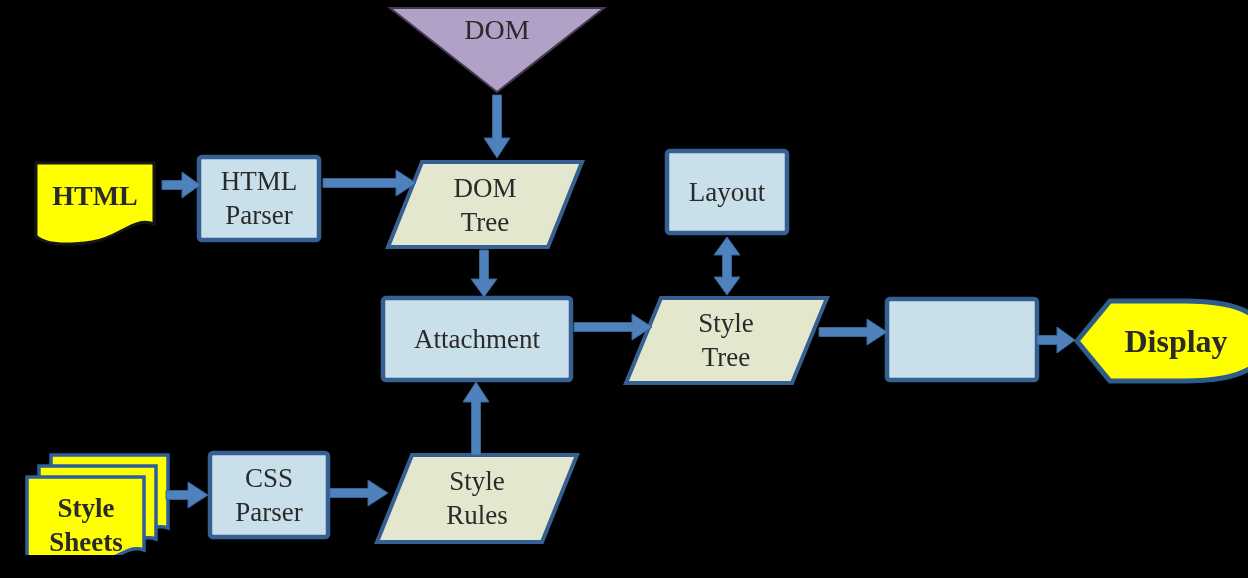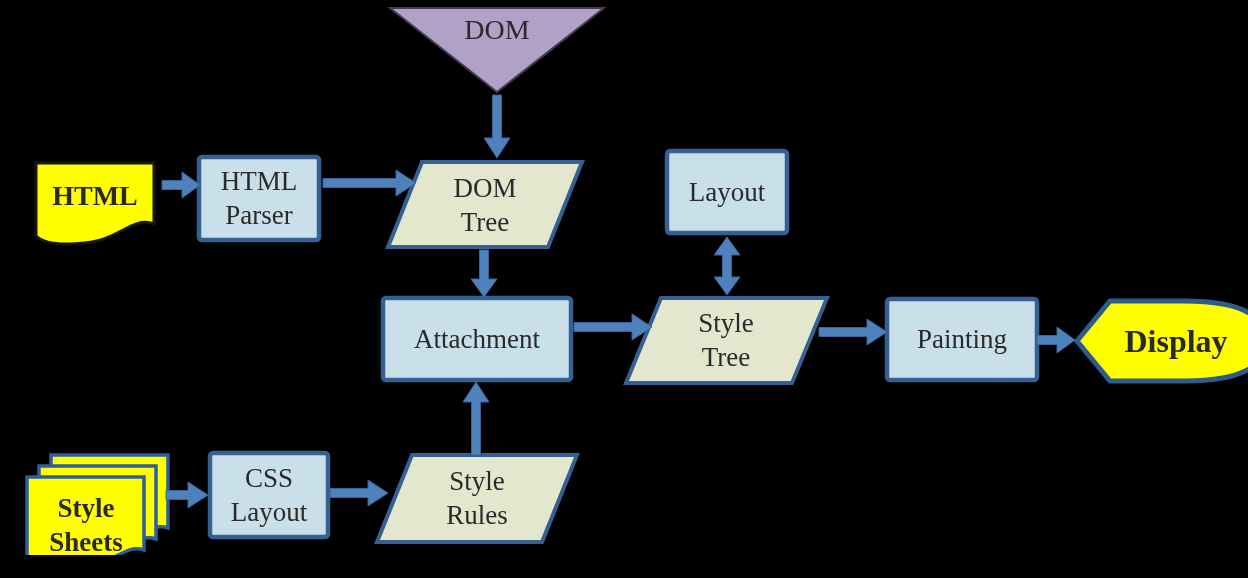--- a/index.html
+++ b/index.html
@@ -82,26 +82,25 @@
   <div class="lbl" style="left:381px;top:171px;width:160px;">DOM
 Tree</div>
 
   <div class="lbl" style="left:359px;top:322px;width:188px;">Attachment</div>
 
   <div class="lbl" style="left:643px;top:175px;width:120px;">Layout</div>
 
   <div class="lbl" style="left:622px;top:306px;width:160px;">Style
 Tree</div>
 
-  <div class="lbl" style="left:863px;top:322px;width:150px;">Painting</div>
 
   <div class="lbl bold" style="left:1062px;top:324px;width:180px;font-size:32px;">Display</div>
 
   <div class="lbl bold" style="left:0px;top:491px;width:124px;">Style
 Sheets</div>
 
   <div class="lbl" style="left:186px;top:461px;width:118px;">CSS
-Layout</div>
+Parser</div>
 
   <div class="lbl" style="left:373px;top:464px;width:160px;">Style
 Rules</div>
 
 </div>
 
 </body></html>

